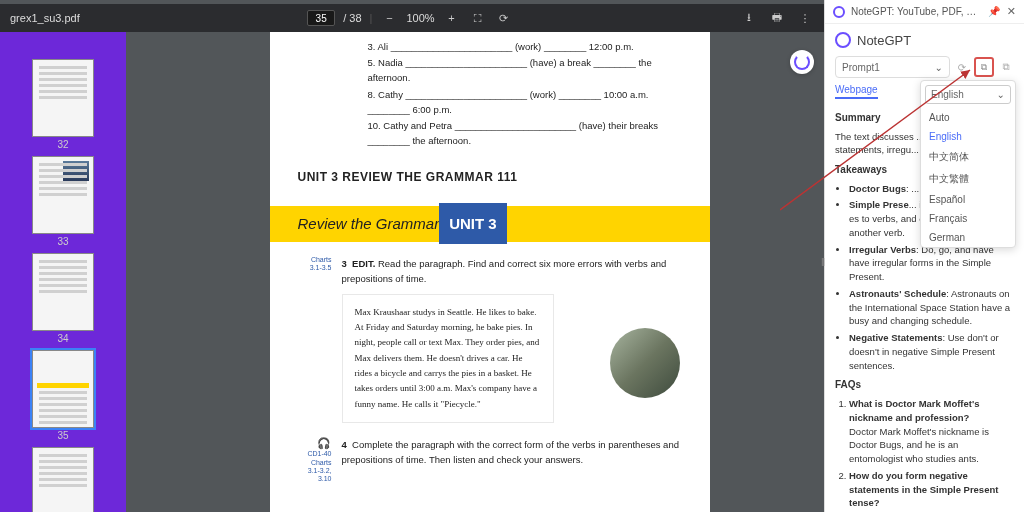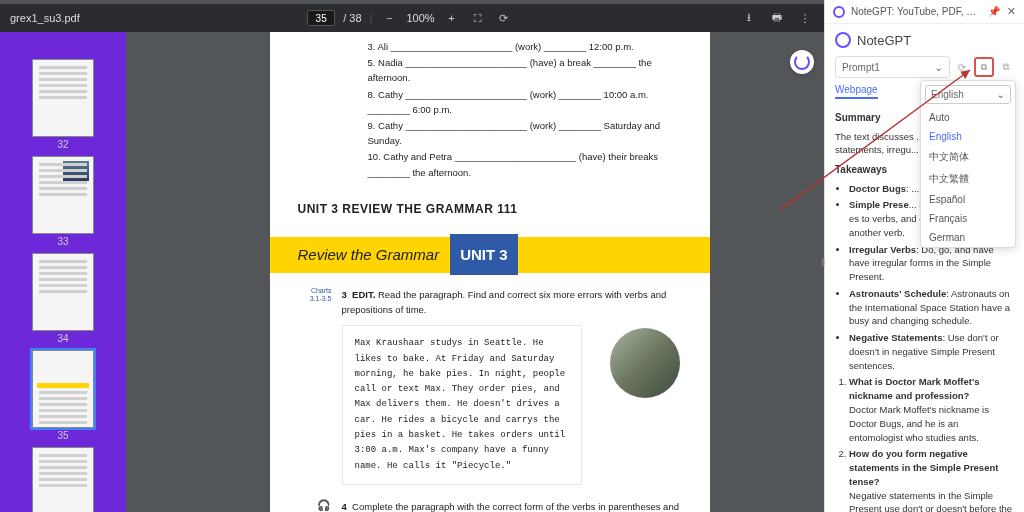--- a/index.html
+++ b/index.html
@@ -19,26 +19,26 @@
 .thumb{margin:6px auto 2px;width:62px;height:78px;background:#f5f5f5;border:1px solid #888;display:block;position:relative}
 .thumb.sel{outline:2px solid #3b82f6}
 .thumblabel{color:#ccc;font-size:10px;text-align:center;margin-bottom:6px}
 
 
 .page{position:absolute;top:28px;left:155px;right:200px;bottom:0;overflow:hidden;display:flex;justify-content:center}
 .sheet{width:440px;background:#fff;margin-top:0;padding:10px 28px 40px;position:relative;font-size:9.5px;color:#222;line-height:1.6}
 .sheet .q{margin:1px 0}
 .unitfoot{text-align:left;font-size:12px;font-weight:bold;margin-top:20px;letter-spacing:.5px}
 .reviewbar{background:#ffd400;margin:18px -28px 0;padding:6px 28px;font-family:Georgia,serif;font-style:italic;font-size:15px}
-.reviewbar .box{background:#2e5aa8;color:#fff;font-style:normal;font-weight:bold;padding:12px 10px;margin-left:11px;font-family:Arial}
+.reviewbar .box{background:#2e5aa8;color:#fff;font-style:normal;font-weight:bold;padding:12px 10px;margin-left:0;font-family:Arial}
 .sect{display:flex;gap:10px;margin-top:14px}
 .sectside{width:34px;font-size:7px;text-align:right;color:#2e5aa8;line-height:1.2}
 .sectmain{flex:1}
 .sectmain .hdg{font-weight:bold}
-.para{background:#fff;border:1px solid #e8e8e8;padding:10px 12px;margin-top:8px;font-family:Liberation Mono, monospace;font-size:9px;line-height:1.7;position:relative;width:240px}
+.para{background:#fff;border:1px solid #e8e8e8;padding:10px 12px;margin-top:8px;font-family:Liberation Serif, serif;font-size:9px;line-height:1.7;position:relative;width:212px}
 .handwrite{position:absolute;top:-2px;left:68px;color:#2e7d32;font-family:cursive;font-size:10px}
 .circleimg{position:absolute;right:30px;top:300px;width:70px;height:70px;border-radius:50%;background:linear-gradient(135deg,#a8b5a0 0%,#6b7560 50%,#3d4a3d 100%)}
 .headphone{font-size:11px;color:#333}
 
 
 .panel{position:absolute;top:0;right:0;width:200px;bottom:0;background:#fff;border-left:1px solid #ddd;display:flex;flex-direction:column;font-size:10px;color:#333}
 .panel .phead{height:24px;border-bottom:1px solid #eee;display:flex;align-items:center;padding:0 8px;gap:6px}
 .panel .phead .plogo{width:12px;height:12px;border:2px solid #6b4eff;border-radius:50%}
 .panel .phead .ptitle{font-size:10px;color:#555;flex:1;white-space:nowrap;overflow:hidden;text-overflow:ellipsis}
 .panel .brand{display:flex;align-items:center;gap:6px;padding:8px 10px}
@@ -113,21 +113,20 @@
   <div class="thumb"></div>
   <div class="thumblabel">36</div>
 </div>
 
 <div class="page">
   <div class="sheet">
     <div id="qs">
         <div class="q" style="padding-left: 70px;">3.  Ali _______________________ (work) ________ 12:00 p.m.</div>
         <div class="q" style="padding-left: 70px;">5.  Nadia _______________________ (have) a break ________ the afternoon.</div>
         <div class="q" style="padding-left: 70px;">8.  Cathy _______________________ (work) ________ 10:00 a.m. ________ 6:00 p.m.</div>
-        <div class="q" style="padding-left: 70px;">9.  Cathy _______________________ (work) ________ Saturday and Sunday.</div>
         <div class="q" style="padding-left: 70px;">10.  Cathy and Petra _______________________ (have) their breaks ________ the afternoon.</div>
       </div>
     <div class="unitfoot">UNIT 3    REVIEW THE GRAMMAR    111</div>
     <div class="reviewbar">
       <span>Review the Grammar</span><span class="box">UNIT 3</span>
     </div>
 
     <div class="sect">
       <div class="sectside"><span>Charts 3.1-3.5</span></div>
       <div class="sectmain">
@@ -183,20 +182,21 @@
     <h4>Summary</h4>
     <p>The text discusses ... focusing on affirm... statements, irregu... spelling rules.</p>
     <h4>Takeaways</h4>
     <ul id="takeaways">
         <li><b>Doctor Bugs</b>: ... bugs and studie...</li>
         <li><b>Simple Prese</b>... it subjects, add -s or -es to verbs, and do not use "be" with another verb.</li>
         <li><b>Irregular Verbs</b>: Do, go, and have have irregular forms in the Simple Present.</li>
         <li><b>Astronauts' Schedule</b>: Astronauts on the International Space Station have a busy and changing schedule.</li>
         <li><b>Negative Statements</b>: Use don't or doesn't in negative Simple Present sentences.</li>
       </ul>
+    <h4>FAQs</h4>
     <ol id="faqs">
         <li><b>What is Doctor Mark Moffet's nickname and profession?</b><br>Doctor Mark Moffet's nickname is Doctor Bugs, and he is an entomologist who studies ants.</li>
         <li><b>How do you form negative statements in the Simple Present tense?</b><br>Negative statements in the Simple Present use don't or doesn't before the base form of the verb.</li>
       </ol>
   </div>
 
   <div class="langdd">
     <div class="sel">
       <span>English</span>
       <span>⌄</span>

